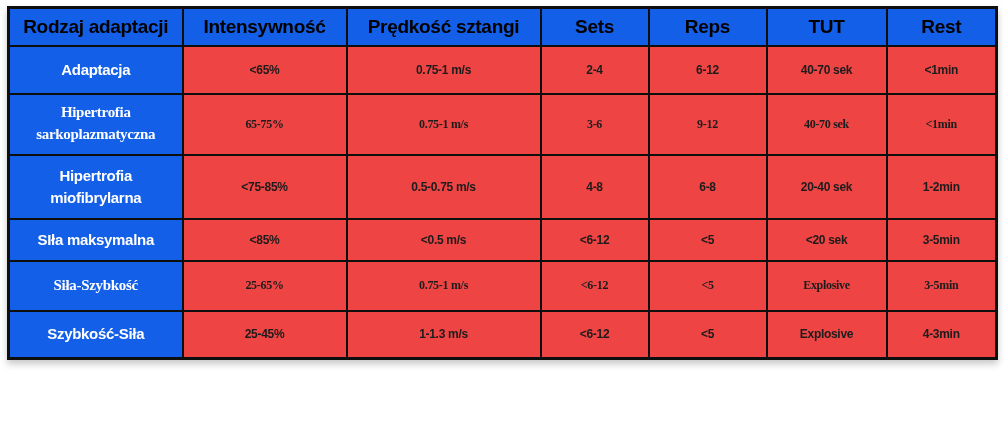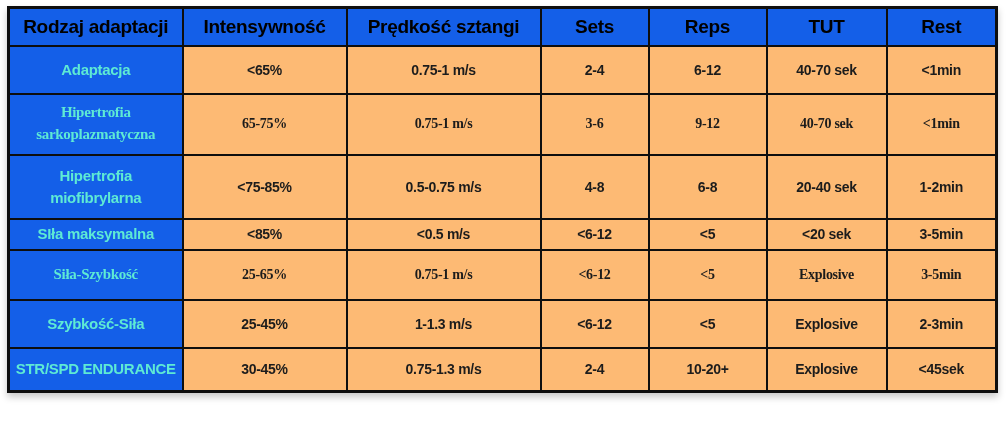--- a/index.html
+++ b/index.html
@@ -34,35 +34,35 @@
   
   thead tr { height: 38px; }
   thead th {
     background: #145fe8;
     color: #000000;
     font-size: 19px;
   }
   
   tbody th.rowlabel {
     background: #145fe8;
-    color: #5eead4;
+    color: #ffffff;
     font-size: 15px;
     line-height: 1.45;
   }
   
   tbody td {
-    background: #fdba74;
+    background: #ef4444;
     color: #1c1c1c;
-    font-size: 14px;
+    font-size: 12px;
   }
   
   tbody tr:nth-child(1) { height: 48px; }
   tbody tr:nth-child(2) { height: 61px; font-family: Liberation Serif, serif; }
   tbody tr:nth-child(3) { height: 64px; }
-  tbody tr:nth-child(4) { height: 31px; }
+  tbody tr:nth-child(4) { height: 42px; }
   tbody tr:nth-child(5) { height: 50px; font-family: Liberation Serif, serif; }
   tbody tr:nth-child(6) { height: 48px; padding-left: 12px; }
   tbody tr:nth-child(7) { height: 44px; }
 </style>
 </head>
 <body>
 
 <div class="table-wrap">
   <table class="adaptation-table">
     <colgroup>
@@ -131,26 +131,17 @@
         <td>Explosive</td>
         <td>3-5min</td>
       </tr>
       <tr>
         <th class="rowlabel">Szybkość-Siła</th>
         <td>25-45%</td>
         <td>1-1.3 m/s</td>
         <td>&lt;6-12</td>
         <td>&lt;5</td>
         <td>Explosive</td>
-        <td>2-3min</td>
-      </tr>
-      <tr>
-        <th class="rowlabel">STR/SPD ENDURANCE</th>
-        <td>30-45%</td>
-        <td>0.75-1.3 m/s</td>
-        <td>2-4</td>
-        <td>10-20+</td>
-        <td>Explosive</td>
-        <td>&lt;45sek</td>
+        <td>4-3min</td>
       </tr>
     </tbody>
   </table>
 </div>
 
 </body></html>

